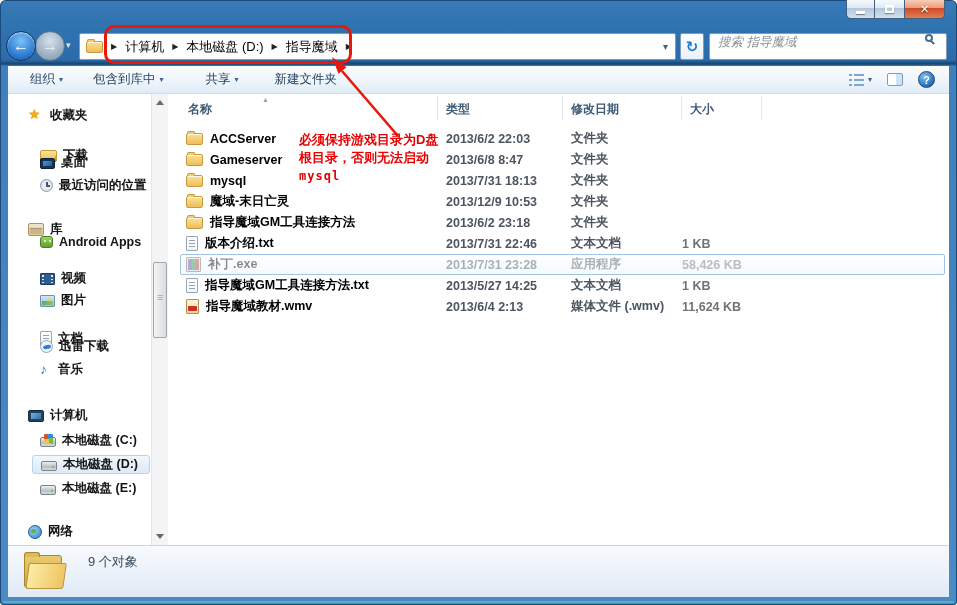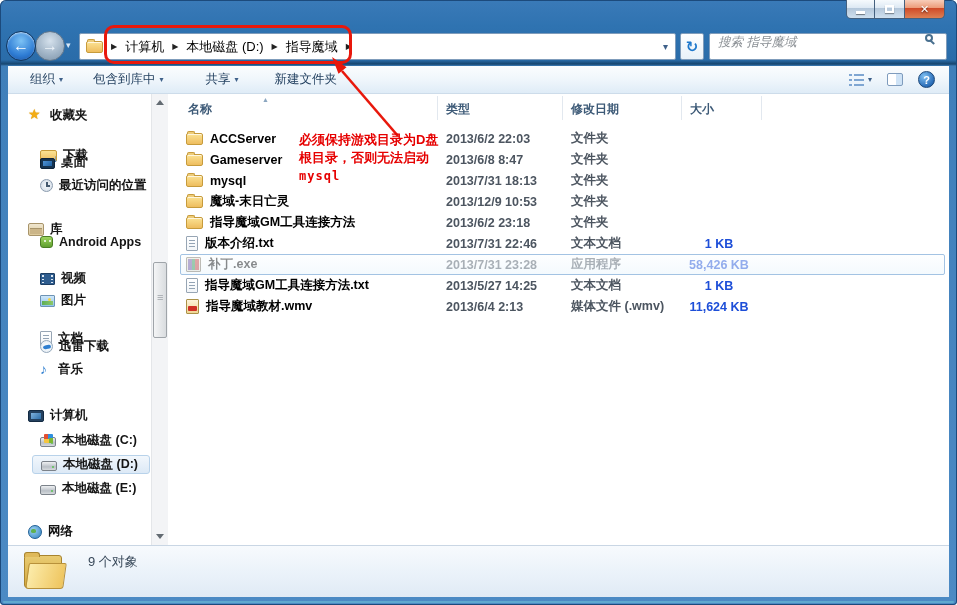--- a/index.html
+++ b/index.html
@@ -76,21 +76,21 @@
   .files{position:absolute;left:172px;right:0;top:0;bottom:0;}
   .fl-header{position:absolute;top:2px;left:0;right:0;height:24px;display:grid;
     grid-template-columns:258px 125px 119px 80px 1fr;font-size:12px;color:#3d5a77;}
   .fl-h{border-right:1px solid #e2e8ef;padding:5px 0 0 8px;position:relative;cursor:default;}
   .fl-h:last-child{border-right:none;}
   .sort-arrow{position:absolute;left:82px;top:0px;font-size:7px;color:#8ba6c0;}
   .fl-rows{position:absolute;top:34px;left:0;right:4px;}
   .fl-row{height:21px;display:grid;grid-template-columns:258px 125px 119px 80px;align-items:center;position:relative;font-size:12.5px;}
   .fl-row .name{display:flex;align-items:center;gap:7px;padding-left:6px;color:#000;white-space:nowrap;}
   .fl-row .date,.fl-row .type{color:#4c5560;padding-left:8px;white-space:nowrap;}
-  .fl-row .size{color:#1d4ed8;text-align:center;padding-right:6px;white-space:nowrap;}
+  .fl-row .size{color:#737373;text-align:left;padding-right:6px;white-space:nowrap;}
   .fl-row.selected::after{content:"";position:absolute;inset:0;border:1px solid #a3c3e3;border-radius:2px;
     background:linear-gradient(rgba(252,254,255,.55),rgba(235,245,252,.55));pointer-events:none;}
 
   
   .statusbar{position:absolute;left:8px;right:8px;top:545px;height:52px;border-top:1px solid #c9d6e4;
     background:linear-gradient(180deg,#f7fafd,#e9f1f9 60%,#e0eaf5);}
   .status-text{position:absolute;left:80px;top:7px;font-size:13px;color:#39495a;}
   .bigfolder{position:absolute;left:16px;top:6px;width:44px;height:38px;}
   .bf-back{position:absolute;left:0;top:3px;width:38px;height:33px;background:linear-gradient(#e9cb72,#d3a83e);
     border:1px solid #a8842f;border-radius:3px;}

